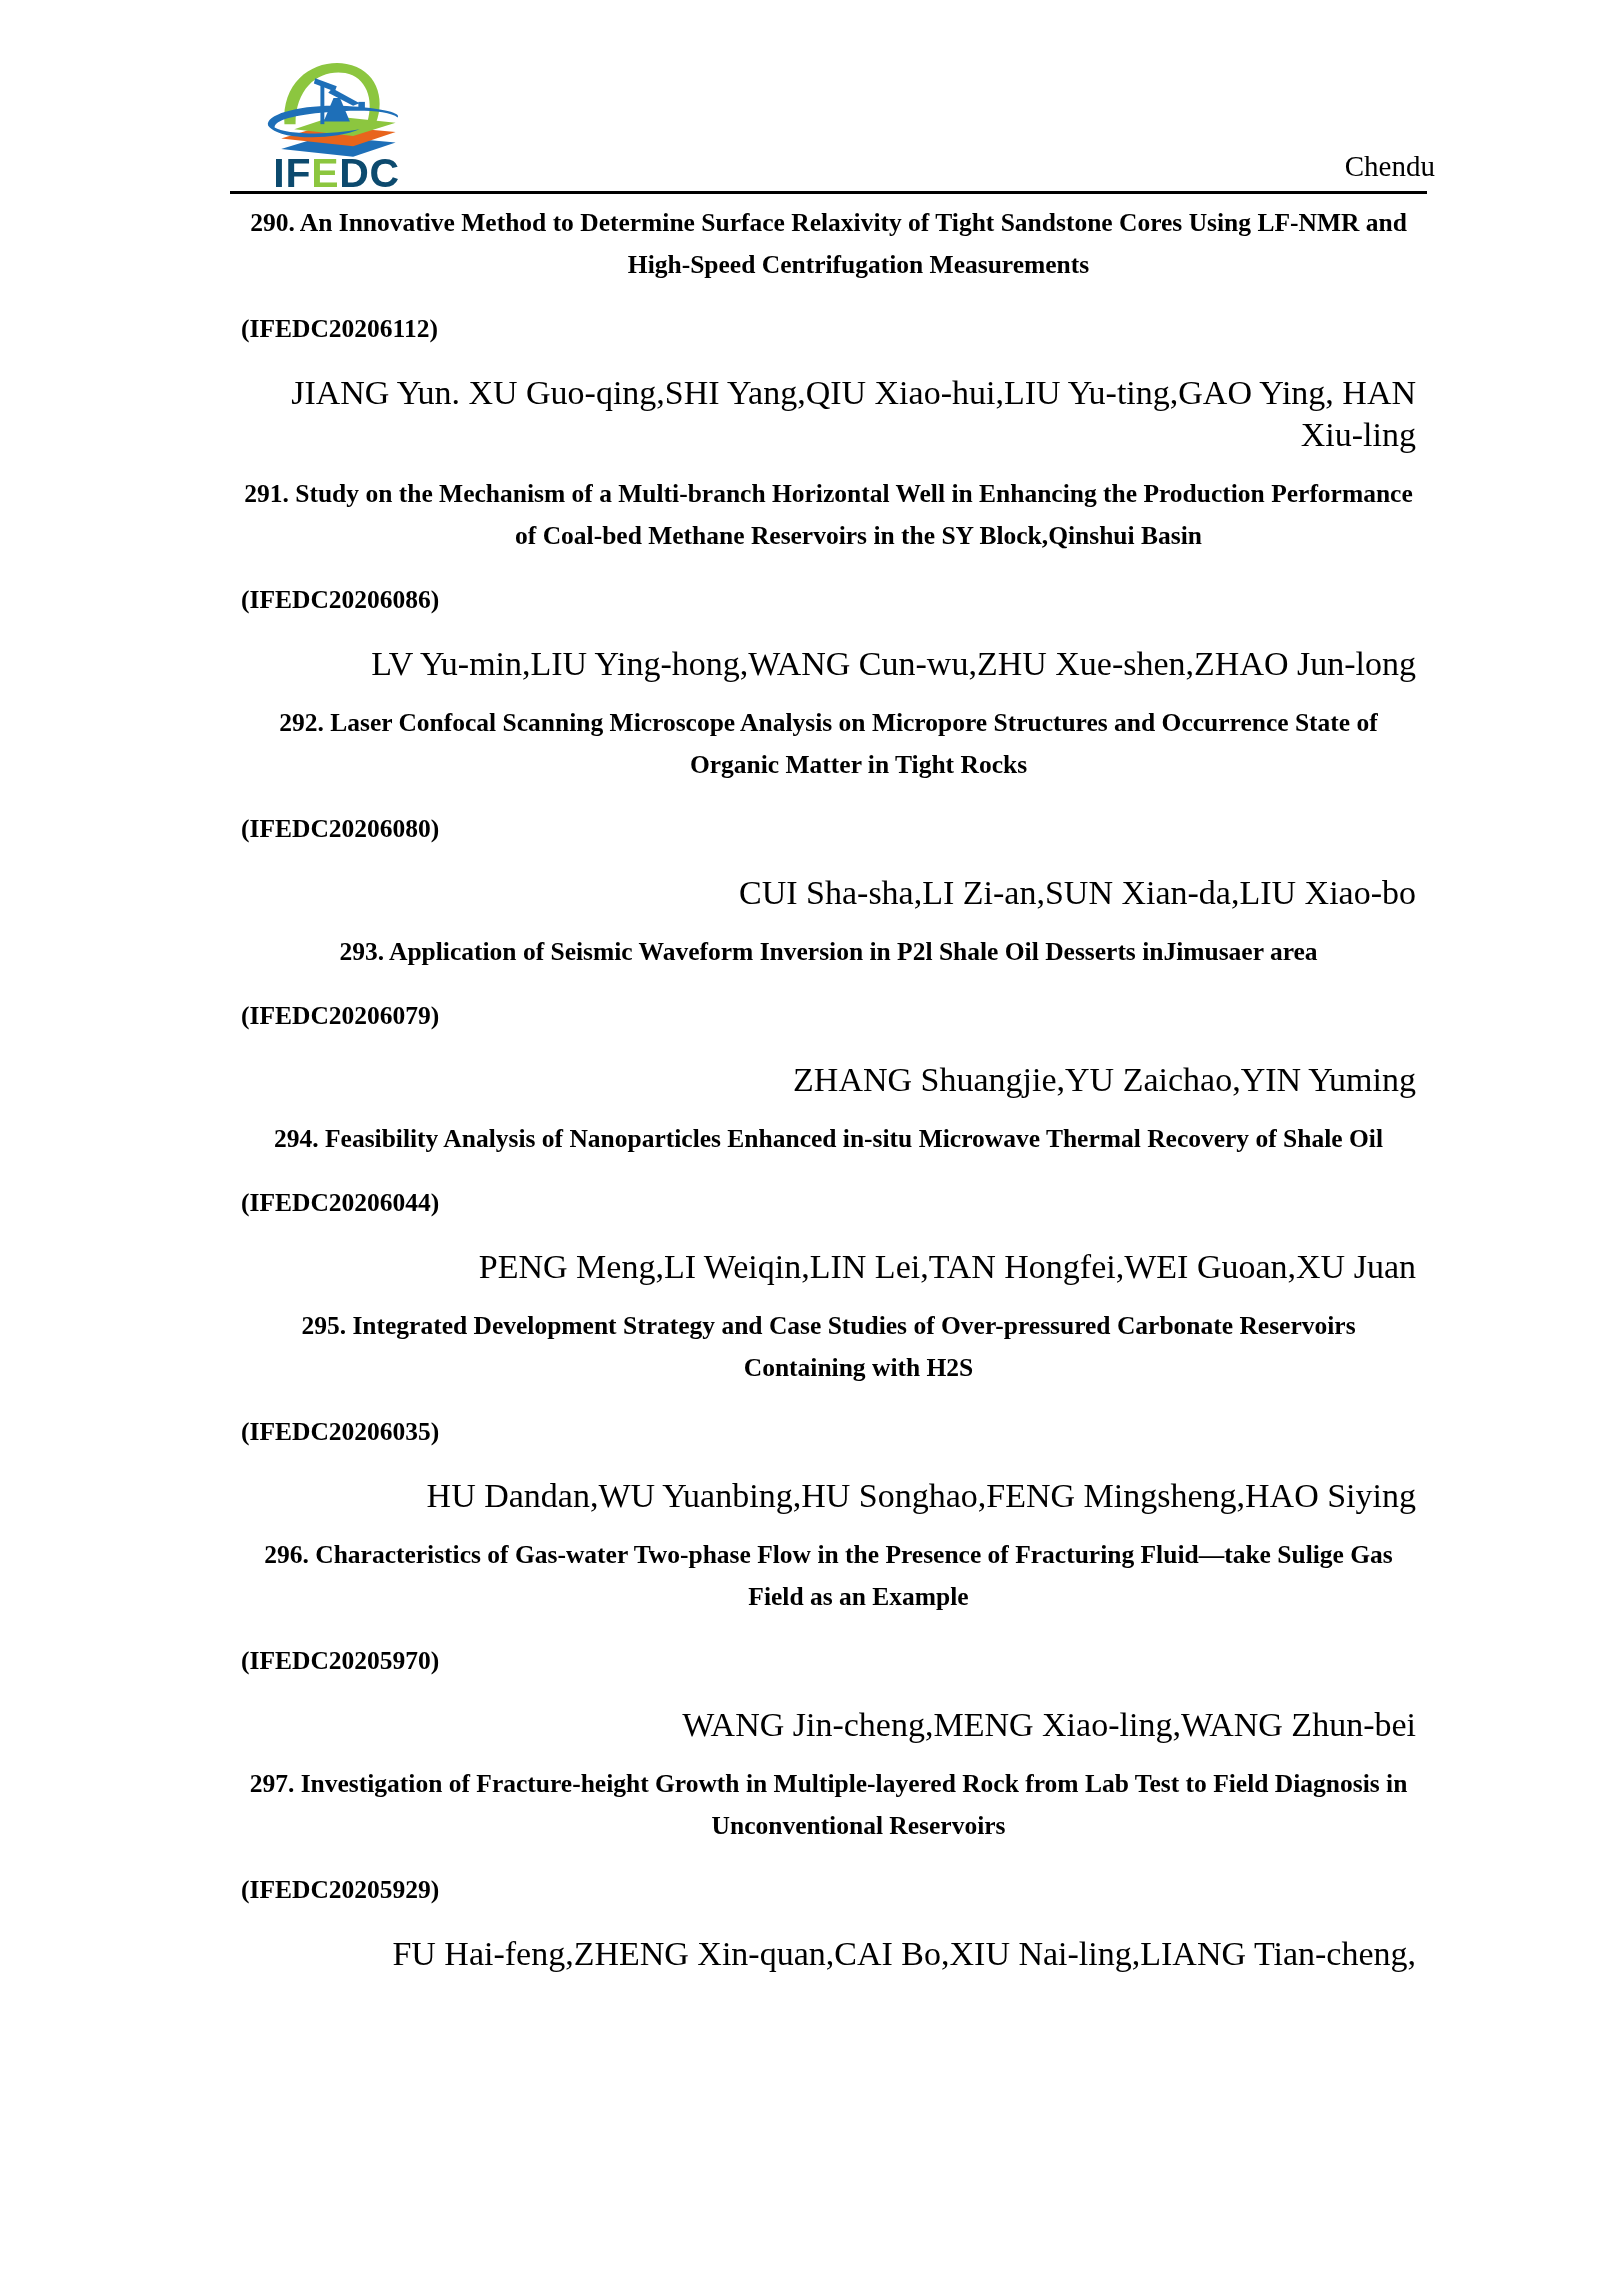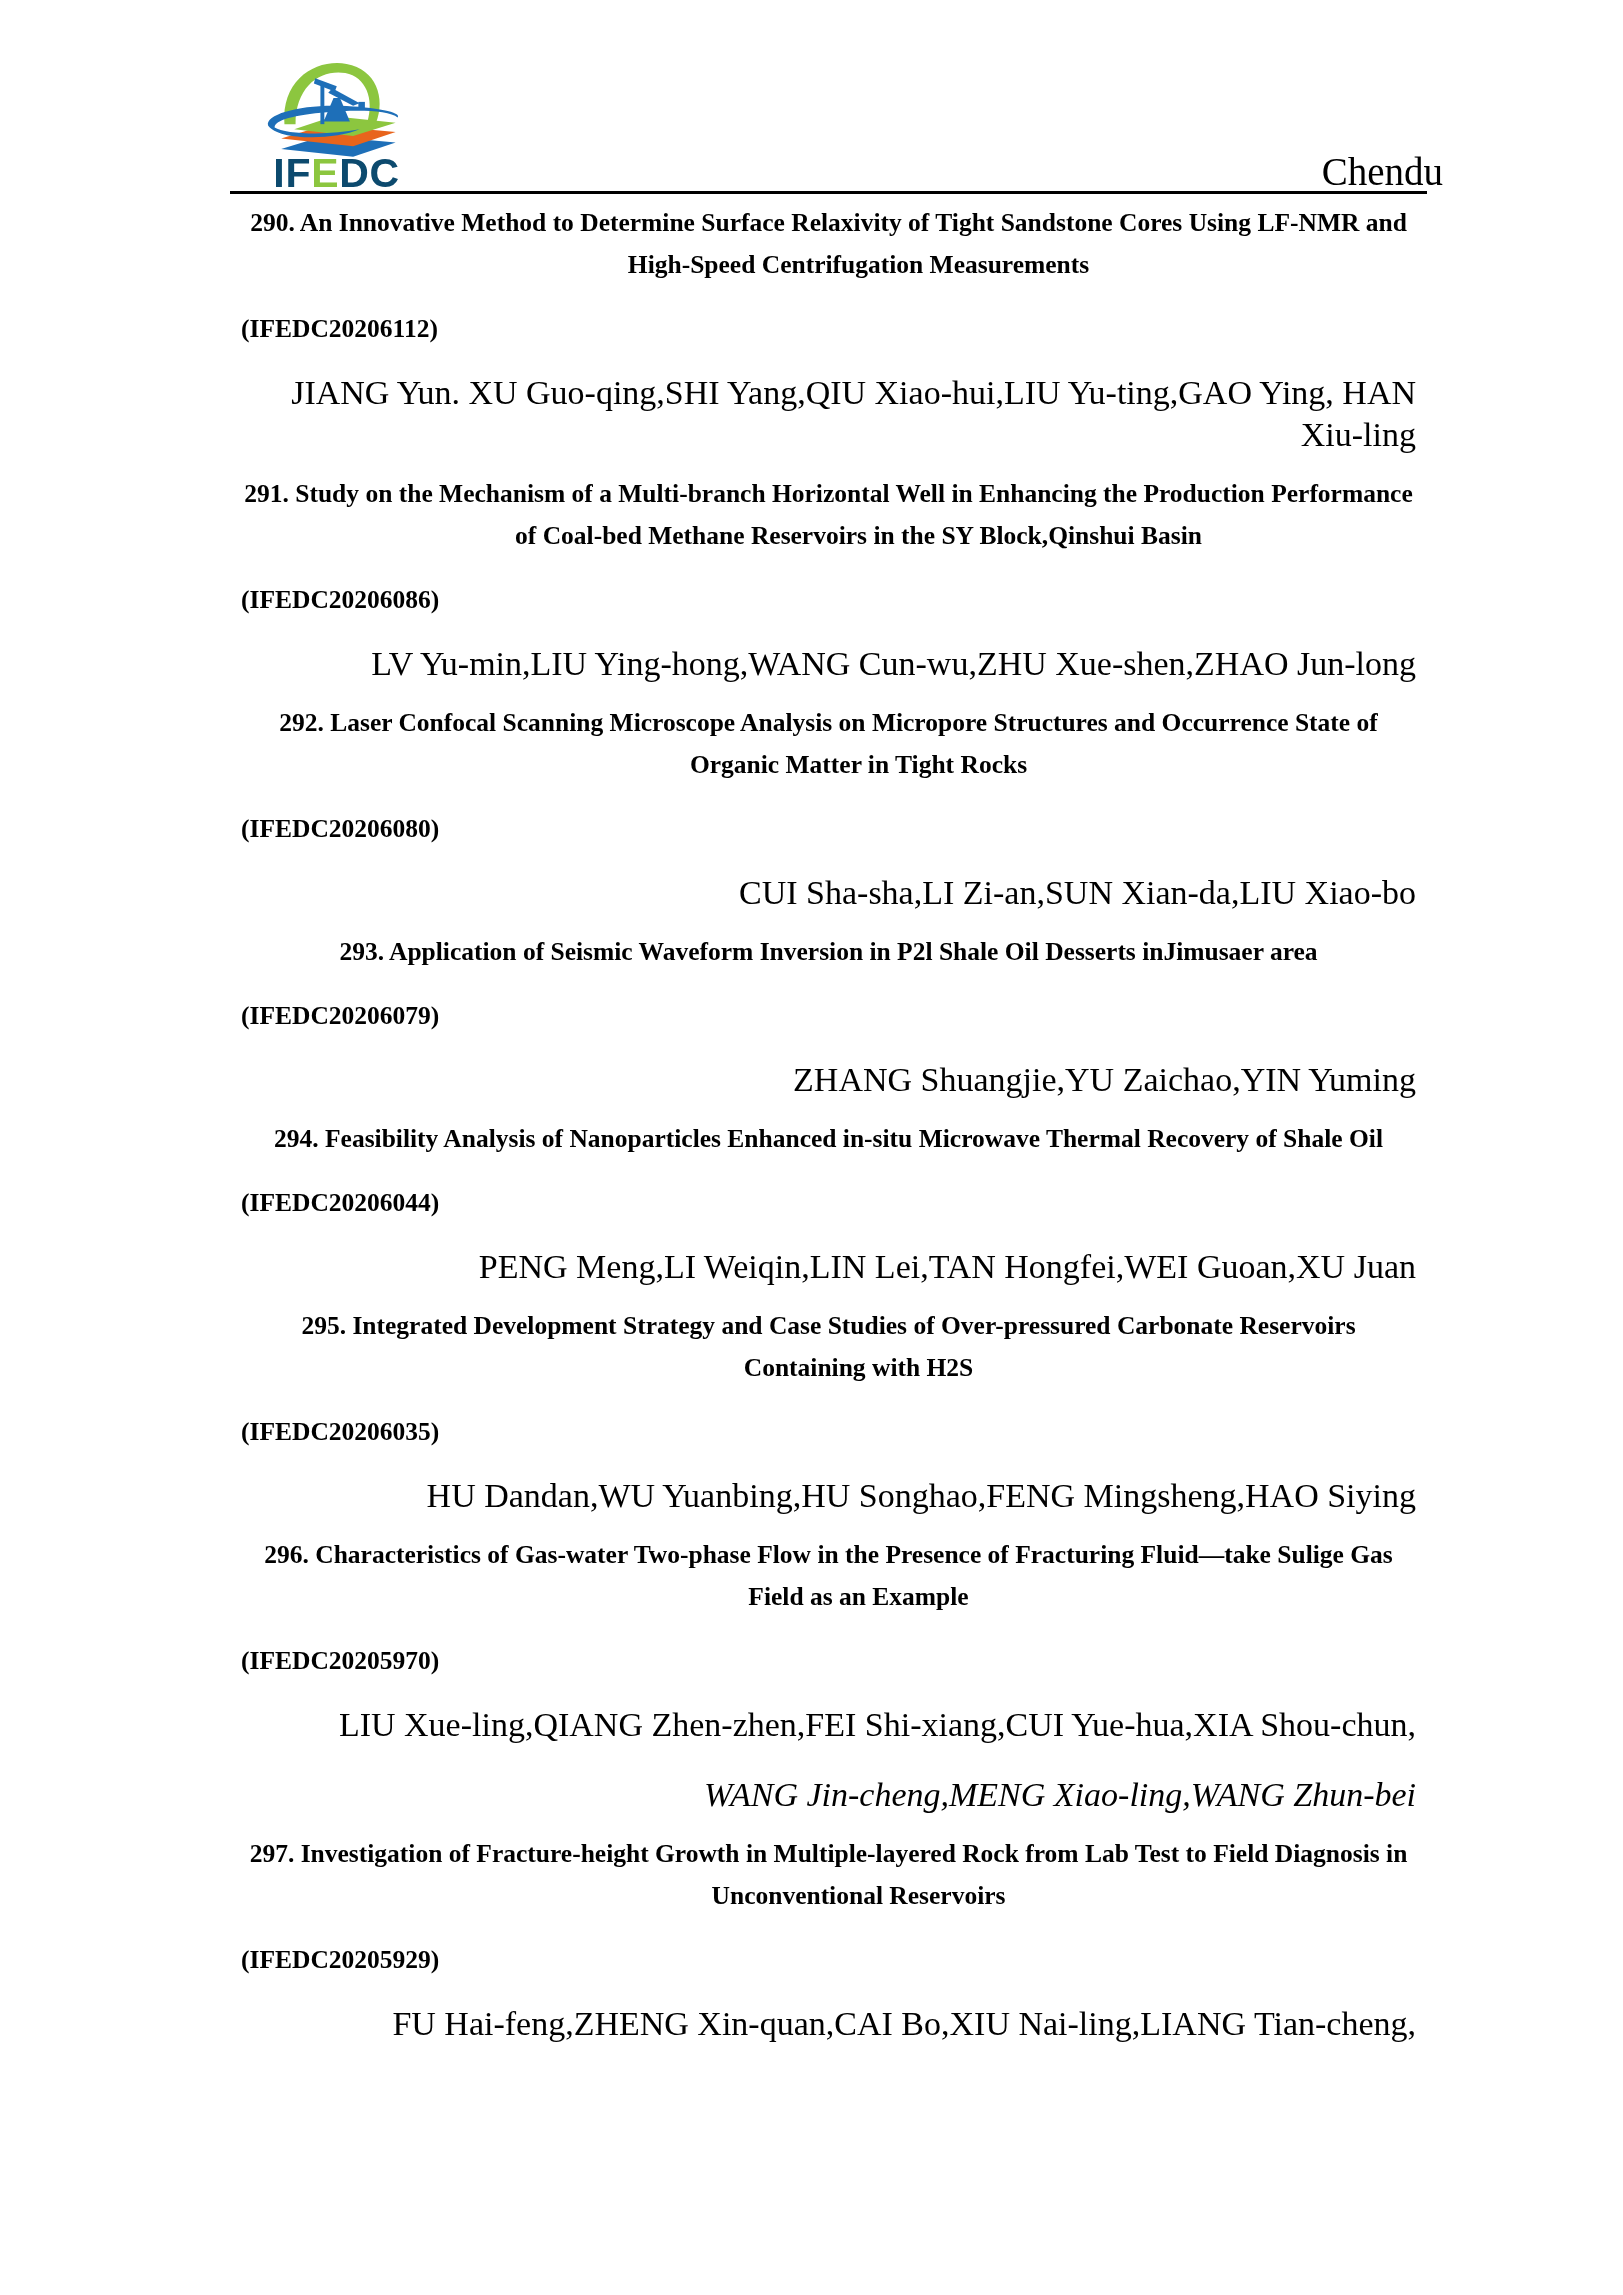--- a/index.html
+++ b/index.html
@@ -3,21 +3,21 @@
   <meta charset="utf-8">
   <style>
     html, body { margin: 0; padding: 0; background: #ffffff; }
     body { width: 1623px; height: 2295px; position: relative; overflow: hidden;
            font-family: "Liberation Serif", "DejaVu Serif", serif; color: #000; }
     .logo { position: absolute; left: 255px; top: 52px; width: 157px; height: 141px; }
     .logo-text { position: absolute; left: 18.3px; top: 101px; font-family: "Liberation Sans", "DejaVu Sans", sans-serif;
                  font-weight: bold; font-size: 41px; letter-spacing: 0.7px; line-height: 1; }
     .logo-text .b { color: #0c4a6e; }
     .logo-text .g { color: #8cc63f; }
-    .header-right { position: absolute; right: 180px; top: 152px; font-size: 39px; line-height: 1; font-family: Liberation Serif, serif; }
+    .header-right { position: absolute; right: 188px; top: 152px; font-size: 29px; line-height: 1; font-family: Liberation Serif, serif; }
     .header-rule { position: absolute; left: 230px; top: 191px; width: 1197px; height: 2.6px; background: #000; }
 
     .entries { position: absolute; left: 241px; top: 202px; width: 1175px; }
     .entry { margin: 0; }
     .title { font-weight: bold; font-size: 25.5px; line-height: 42px; padding-left: 60px; text-indent: -60px; text-align: center; }
     .title .num { font-weight: bold; }
     .code { font-weight: bold; font-size: 25.5px; line-height: 42px; margin-top: 22px; }
     .authors { font-size: 34px; line-height: 42px; text-align: right; margin-top: 22px; }
     .authors + .authors { margin-top: 27.5px; font-style: italic; }
     .entry + .entry { margin-top: 17px; }
@@ -79,21 +79,20 @@
       <div class="authors">PENG Meng,LI Weiqin,LIN Lei,TAN Hongfei,WEI Guoan,XU Juan</div>
     </div>
     <div class="entry">
       <div class="title"><span class="num">295.</span> <span>Integrated Development Strategy and Case Studies of Over-pressured Carbonate Reservoirs Containing with H2S</span></div>
       <div class="code">(IFEDC20206035)</div>
       <div class="authors">HU Dandan,WU Yuanbing,HU Songhao,FENG Mingsheng,HAO Siying</div>
     </div>
     <div class="entry">
       <div class="title"><span class="num">296.</span> <span>Characteristics of Gas-water Two-phase Flow in the Presence of Fracturing Fluid—take Sulige Gas Field as an Example</span></div>
       <div class="code">(IFEDC20205970)</div>
-      <div class="authors">LIU Xue-ling,QIANG Zhen-zhen,FEI Shi-xiang,CUI Yue-hua,XIA Shou-chun,</div>
       <div class="authors">WANG Jin-cheng,MENG Xiao-ling,WANG Zhun-bei</div>
     </div>
     <div class="entry">
       <div class="title"><span class="num">297.</span> <span>Investigation of Fracture-height Growth in Multiple-layered Rock from Lab Test to Field Diagnosis in Unconventional Reservoirs</span></div>
       <div class="code">(IFEDC20205929)</div>
       <div class="authors">FU Hai-feng,ZHENG Xin-quan,CAI Bo,XIU Nai-ling,LIANG Tian-cheng,</div>
     </div>
   </div>
 
 

